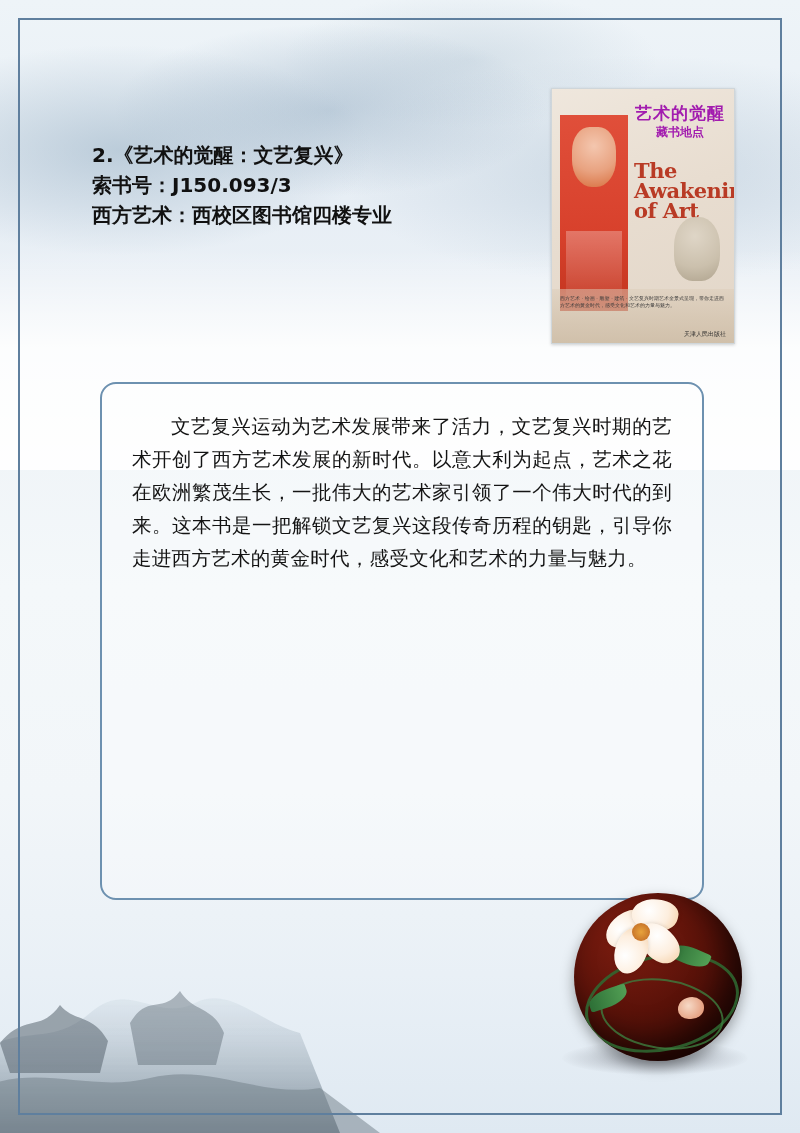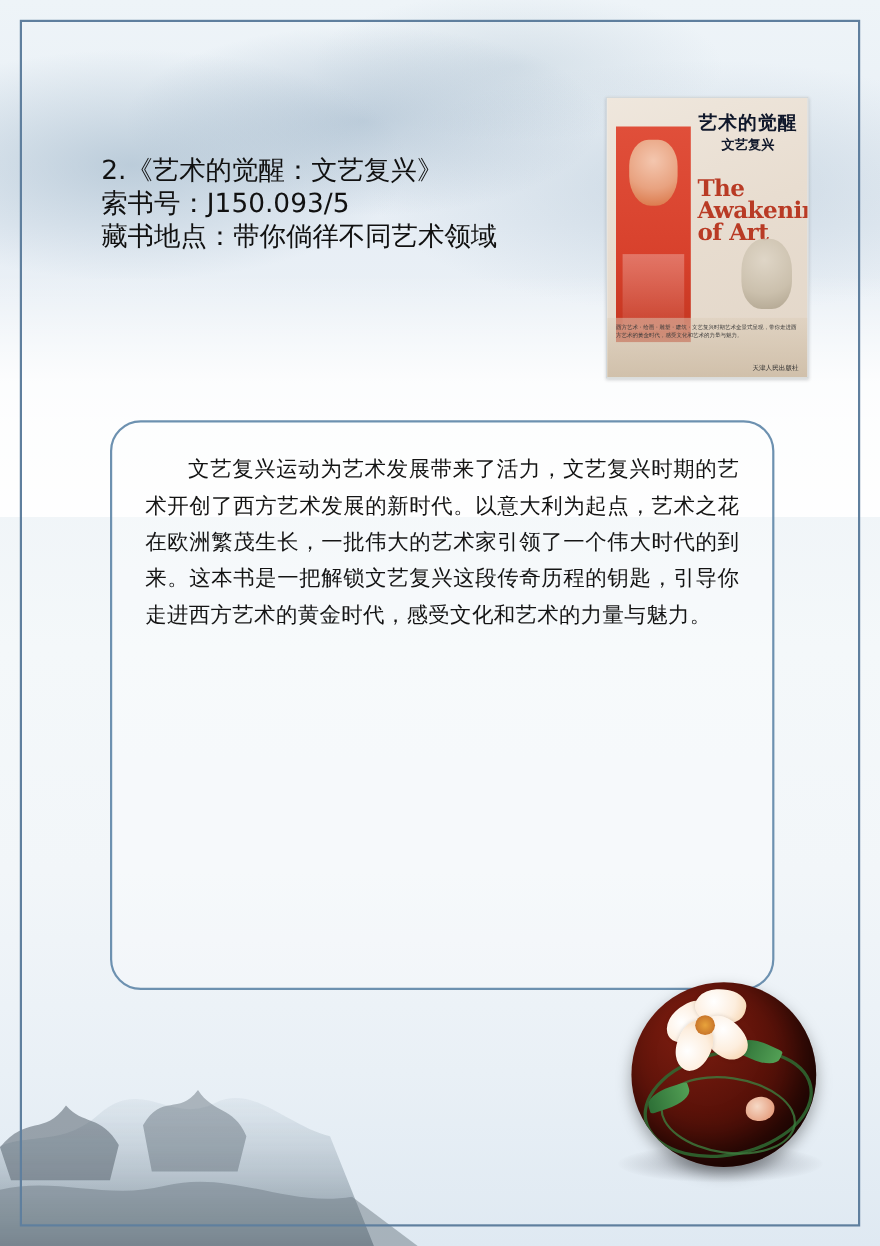--- a/index.html
+++ b/index.html
@@ -69,25 +69,25 @@
   }
 
   
   .header {
     position: absolute;
     left: 92px; top: 140px;
     width: 420px;
   }
   .header .line {
     font-family: "DejaVu Sans", "Liberation Sans", sans-serif;
-    font-size: 24px;
+    font-size: 20px;
     line-height: 30px;
     color: #111111;
     white-space: pre-wrap;
-    font-weight: 400;
+    font-weight: 700;
   }
 
   
   .cover-frame {
     position: absolute;
     left: 551px; top: 88px;
     width: 182px; height: 254px;
     border: 1px solid #cfd6da;
     background: #f7f4ef;
     overflow: hidden;
@@ -115,22 +115,22 @@
   .cover-red-block .pedestal {
     position: absolute;
     left: 6px; bottom: 10px;
     width: 56px; height: 70px;
     background: linear-gradient(180deg, rgba(255,255,255,0.28), rgba(255,255,255,0.05));
   }
   .cover-title-cn {
     position: absolute;
     right: 9px; top: 16px;
     text-align: center;
-    font-family: Liberation Mono, monospace;
-    color: #0f172a;
+    font-family: Liberation Serif, serif;
+    color: #a21caf;
     line-height: 1.05;
   }
   .cover-title-cn .big {
     font-size: 17px;
     font-weight: 700;
     letter-spacing: 1px;
     display: block;
   }
   .cover-title-cn .sub {
     font-size: 12px;
@@ -179,21 +179,21 @@
     color: #2c2c2c;
     font-family: "DejaVu Sans", sans-serif;
   }
 
   
   .bubble {
     position: absolute;
     left: 100px; top: 382px;
     width: 604px; height: 518px;
     border: 2px solid #6d91b0;
-    border-radius: 28px;
+    border-radius: 16px;
     background: rgba(255,255,255,0.30);
     box-sizing: border-box;
     padding: 26px 30px 20px 30px;
   }
   .bubble p {
     margin: 0 0 14px 0;
     text-indent: 2em;
     font-family: "DejaVu Serif", "Liberation Serif", serif;
     font-size: 19.5px;
     line-height: 33px;
@@ -296,33 +296,33 @@
     <path d="M0,180 C40,150 70,175 110,140 C150,105 175,150 215,130 C250,112 280,150 320,160 L360,260 L0,260 Z" fill="url(#inkg)"></path>
     <path d="M0,215 C60,190 110,220 170,205 C230,190 280,225 340,215 L400,260 L0,260 Z" fill="#5c6a74" opacity="0.5"></path>
     <path d="M20,170 C45,140 60,160 80,132 C95,150 112,140 128,168 L120,200 L30,200 Z" fill="#3f4d58" opacity="0.55"></path>
     <path d="M150,150 C168,120 182,142 200,118 C214,140 232,132 244,160 L236,192 L158,192 Z" fill="#47555f" opacity="0.45"></path>
   </svg>
 
   <div class="outer-border"></div>
 
   <div class="header">
     <div class="line">2.《艺术的觉醒：文艺复兴》</div>
-    <div class="line">索书号：J150.093/5</div>
-    <div class="line">藏书地点：带你倘徉不同艺术领域</div>
+    <div class="line">索书号：J150.093/3</div>
+    <div class="line">西方艺术：西校区图书馆四楼专业</div>
   </div>
 
   <div class="cover-frame">
     <div class="cover-inner"></div>
     <div class="cover-red-block">
       <div class="fig"></div>
       <div class="pedestal"></div>
     </div>
     <div class="cover-title-cn">
       <span class="big">艺术的觉醒</span>
-      <span class="sub">文艺复兴</span>
+      <span class="sub">藏书地点</span>
     </div>
     <div class="cover-title-en">The Awakening of Art</div>
     <div class="cover-sculpt"></div>
     <div class="cover-bottom-strip">
       <div class="t1">西方艺术 · 绘画 · 雕塑 · 建筑 · 文艺复兴时期艺术全景式呈现，带你走进西方艺术的黄金时代，感受文化和艺术的力量与魅力。</div>
       <div class="cover-pub">天津人民出版社</div>
     </div>
   </div>
 
   <div class="bubble">

